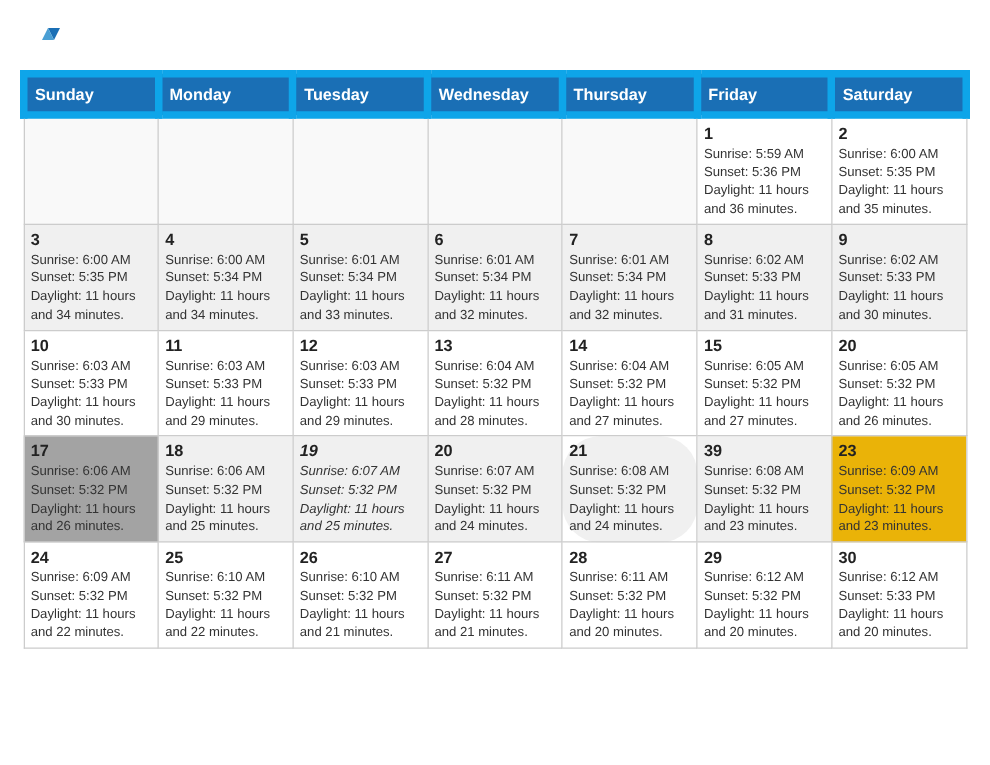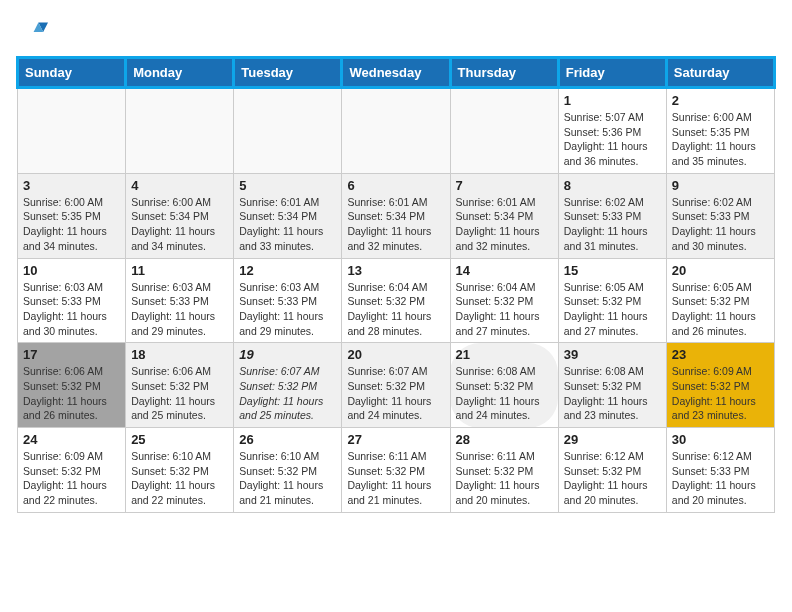--- a/index.html
+++ b/index.html
@@ -49,21 +49,21 @@
       border-collapse: collapse;
       border: 1px solid #ccc;
     }
     .calendar th {
       background: #1a6fb5;
       color: #fff;
       font-size: 13px;
       font-weight: bold;
       padding: 6px 6px;
       text-align: left;
-      border: 3px solid #0ea5e9;
+      border: 6px solid #0ea5e9;
       margin-top: 19px;
     }
     .calendar td {
       vertical-align: top;
       border: 1px solid #ccc;
       padding: 4px 5px;
       width: 108px;
       min-height: 80px;
       font-size: 11px;
       background: #fff;
@@ -127,21 +127,21 @@
   </thead>
   <tbody id="calendar-body">
   <tr class="row-white">
         <td class="empty-cell"></td>
         <td class="empty-cell"></td>
         <td class="empty-cell"></td>
         <td class="empty-cell"></td>
         <td class="empty-cell"></td>
         <td>
           <span class="day-num">1</span>
-          <div class="day-info">Sunrise: 5:07 AM
+          <div class="day-info">Sunrise: 5:59 AM
 Sunset: 5:36 PM
 Daylight: 11 hours
 and 36 minutes.</div>
         </td>
         <td>
           <span class="day-num">2</span>
           <div class="day-info">Sunrise: 6:00 AM
 Sunset: 5:35 PM
 Daylight: 11 hours
 and 35 minutes.</div>

